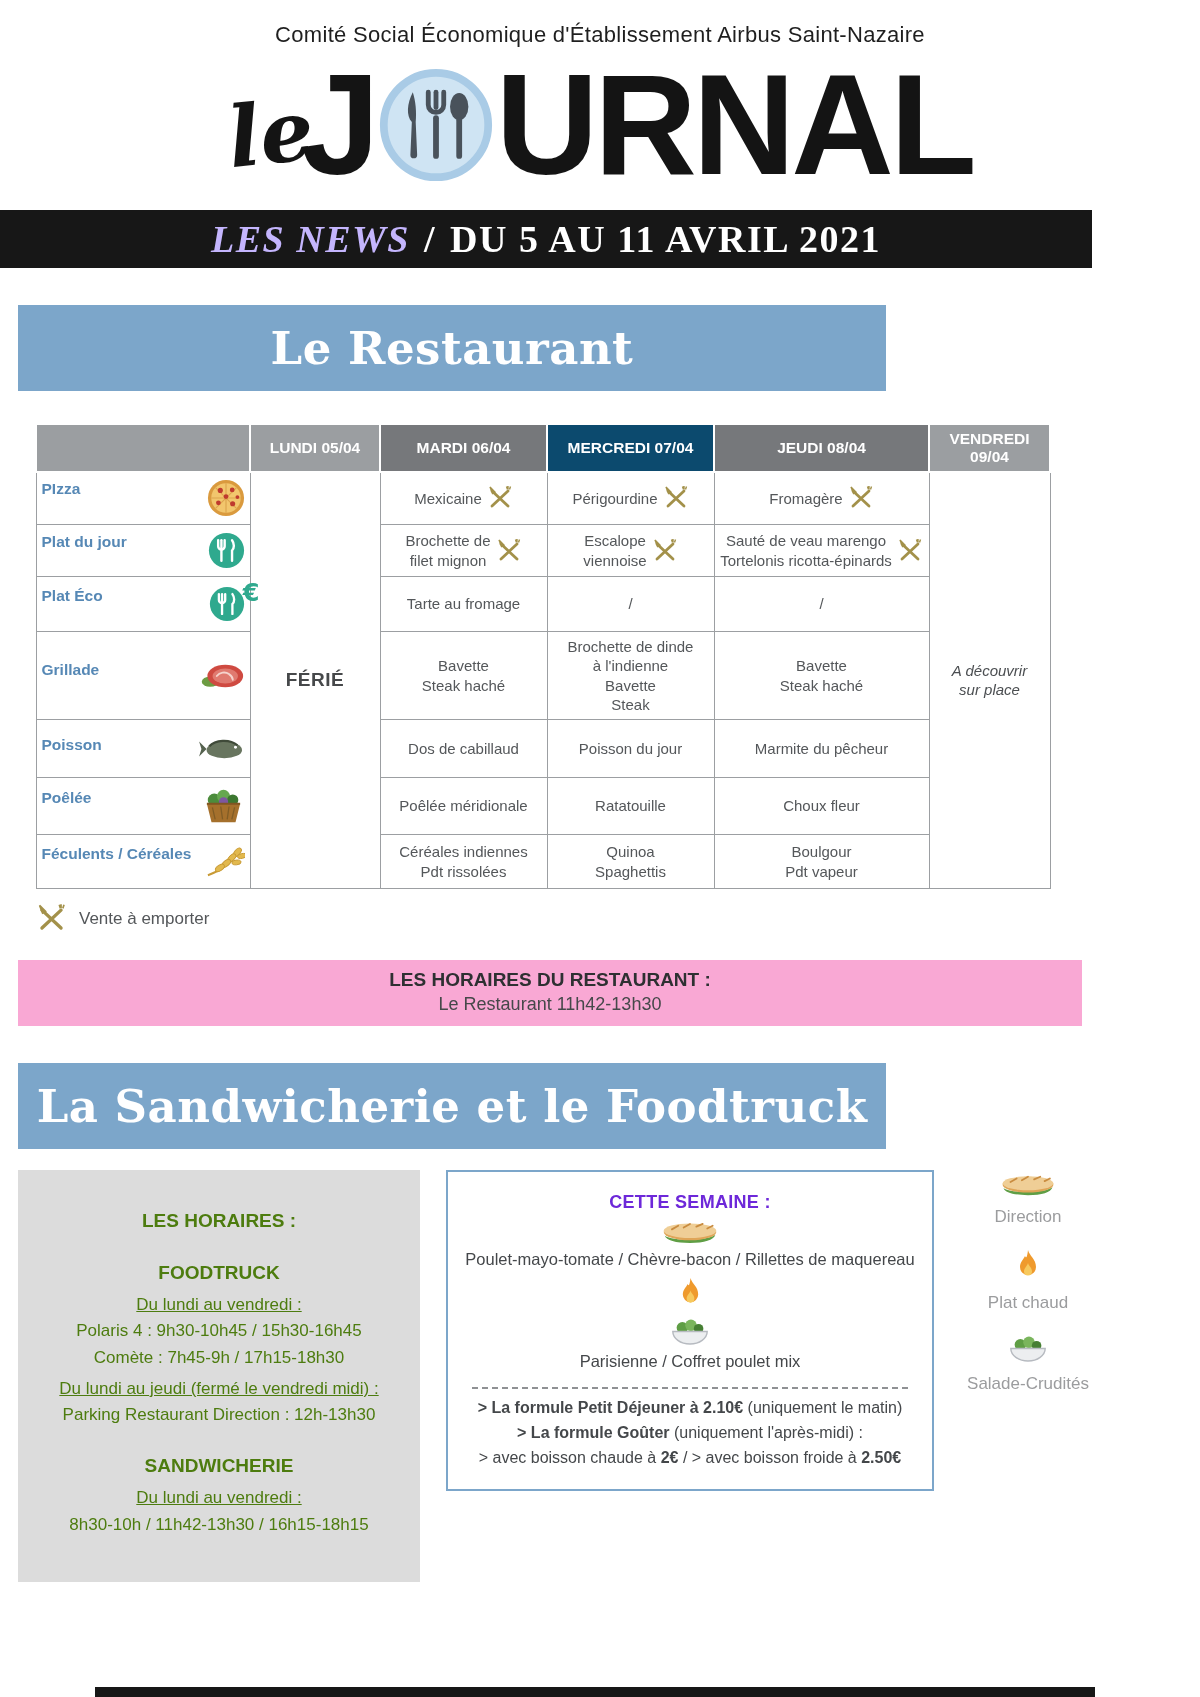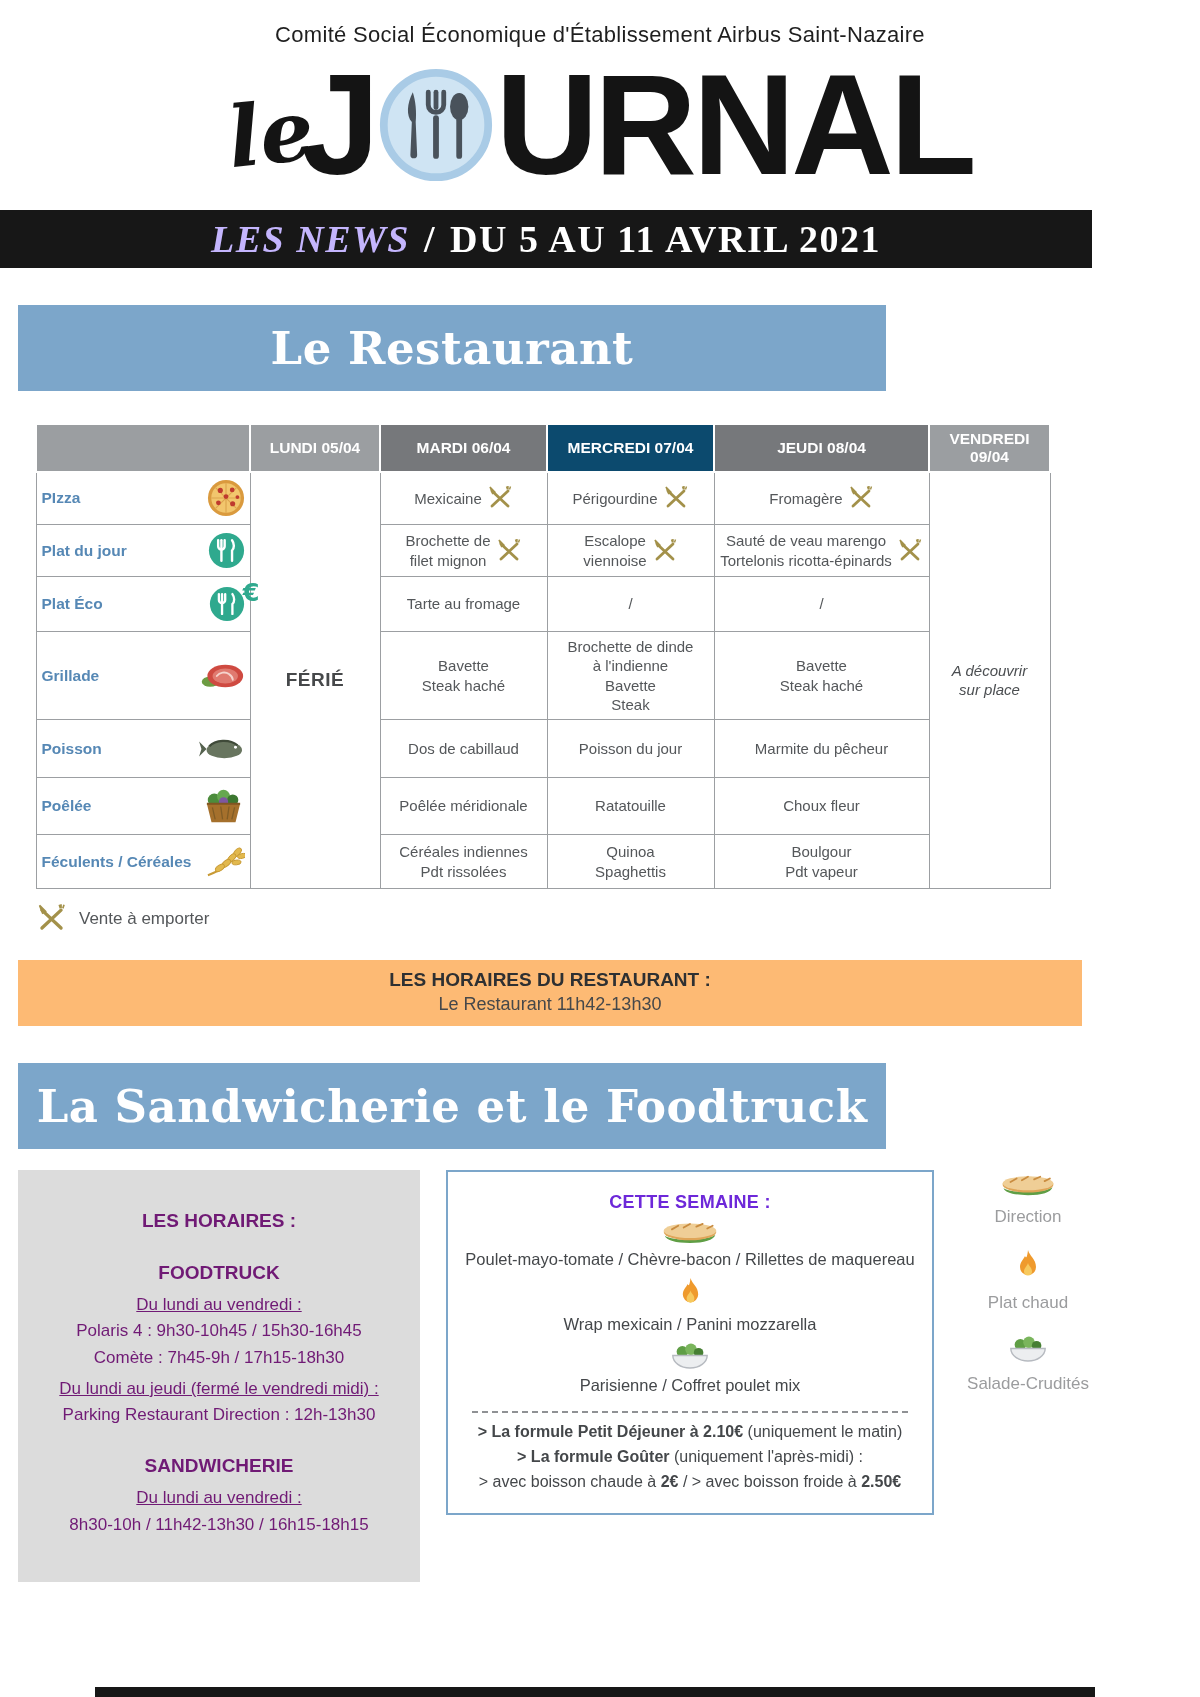--- a/index.html
+++ b/index.html
@@ -42,43 +42,43 @@
     font-weight:bold; color:#fff; font-size:15.5px; border:2px solid #fff;
     white-space:pre-line; padding:5px 2px; line-height:1.15;
   }
   .h-light { background:#9b9ea1; }
   .h-dark  { background:#76787b; }
   .h-mid   { background:#0c4a6e; }
   .menu-table td { border:1px solid #9c9fa2; text-align:center; vertical-align:middle; padding:4px 5px; line-height:1.3; }
   tr.r0{height:53px} tr.r1{height:52px} tr.r2{height:55px} tr.r3{height:88px}
   tr.r4{height:58px} tr.r5{height:57px} tr.r6{height:54px}
   .label-cell { padding:0 10px 0 18px; }
-  .label-flex { display:flex; align-items:center; justify-content:space-between; gap:6px; }
+  .label-flex { display:flex; align-items:flex-start; justify-content:space-between; gap:6px; }
   .row-label { color:#5688b5; font-weight:bold; font-size:15.5px; text-align:left; }
   .row-icon { flex:none; display:inline-flex; }
   .ferie-cell { font-weight:bold; font-size:19px; color:#46484a; letter-spacing:.5px; }
   .vendredi-cell { font-style:italic; white-space:pre-line; font-size:15px; color:#4b4e51; }
   .cell-text { white-space:pre-line; }
   .cellflex { display:inline-flex; align-items:center; justify-content:center; gap:5px; }
   svg.tk { width:26px; height:26px; flex:none; }
   .eco-icon { position:relative; display:inline-flex; }
   .eco-icon .euro {
     position:absolute; right:-15px; top:-8px; color:#2fa98e; font-weight:bold; font-size:24px;
     font-family:"DejaVu Sans", sans-serif;
   }
   
   .tk-legend { margin:14px 0 0 36px; display:flex; align-items:center; gap:12px; font-size:17px; color:#54575a; }
   .tk-legend svg { width:31px; height:31px; }
-  .gray-band { margin:26px 0 0 18px; width:1064px; background:#fdba74; text-align:center; padding:9px 0 11px; }
+  .gray-band { margin:26px 0 0 18px; width:1064px; background:#f9a8d4; text-align:center; padding:9px 0 11px; }
   .gb-title { font-weight:bold; font-size:19px; color:#2e3032; }
   .gb-text { font-size:18px; color:#46484a; margin-top:3px; }
   
   .bottom-row { margin:21px 0 0 18px; display:flex; align-items:flex-start; }
   .hours-box {
-    width:402px; background:#dcdcdc; text-align:center; color:#701a75;
+    width:402px; background:#dcdcdc; text-align:center; color:#4d7c0f;
     font-size:17px; line-height:1.55; padding:36px 20px 44px;
   }
   .hb-title { font-weight:bold; font-size:19px; }
   .hb-sec { font-weight:bold; font-size:19px; margin-top:22px; }
   .hb-u { text-decoration:underline; margin-top:5px; }
   .week-box {
     width:488px; margin-left:26px; border:2px solid #7ca6ca; background:#fff;
     text-align:center; padding:20px 14px 22px; color:#44474a;
   }
   .ws-title { color:#6d28d9; font-weight:bold; font-size:18px; letter-spacing:.3px; }
@@ -410,21 +410,20 @@
           <path d="M12 9l7-4M25 7l7-4M39 6l7-3M51 8l6-3" stroke="#c98c40" stroke-width="2" stroke-linecap="round" fill="none"></path>
         </svg>
       </div>
       <div class="ws-line">Poulet-mayo-tomate / Chèvre-bacon / Rillettes de maquereau</div>
       <div class="ws-icon">
         <svg viewBox="0 0 26 34" width="25" height="33">
           <path d="M13 1c1.5 6 8 9 8 17a8 8 0 0 1-16 0c0-5 3.5-7.5 5-11 1 2 2 3 3-6Z" fill="#ef9a2d"></path>
           <path d="M13 14c1 3.5 4 4.5 4 8.5a4 4 0 0 1-8 0c0-3.5 3-5 4-8.5Z" fill="#f7c95e"></path>
         </svg>
       </div>
-      <div class="ws-line">Wrap mexicain / Panini mozzarella</div>
       <div class="ws-icon">
         <svg viewBox="0 0 44 30" width="42" height="29">
           <circle cx="14" cy="10" r="6" fill="#5f9e45"></circle>
           <circle cx="23" cy="7.5" r="6" fill="#7ab55c"></circle>
           <circle cx="31" cy="11" r="5" fill="#467f33"></circle>
           <path d="M4 14h36a18 13 0 0 1-36 0Z" fill="#eceef0" stroke="#b6bac0" stroke-width="1.5"></path>
         </svg>
       </div>
       <div class="ws-line">Parisienne / Coffret poulet mix</div>
       <div class="ws-divider"></div>

